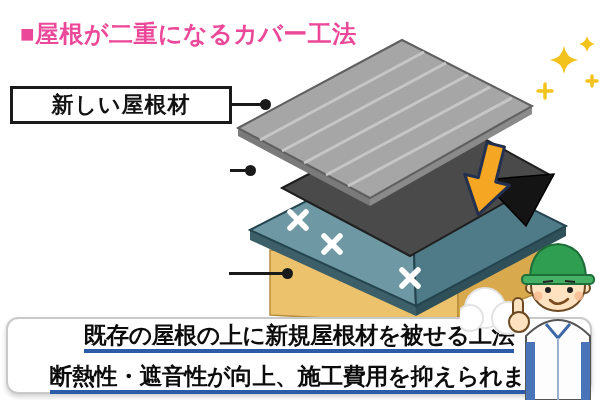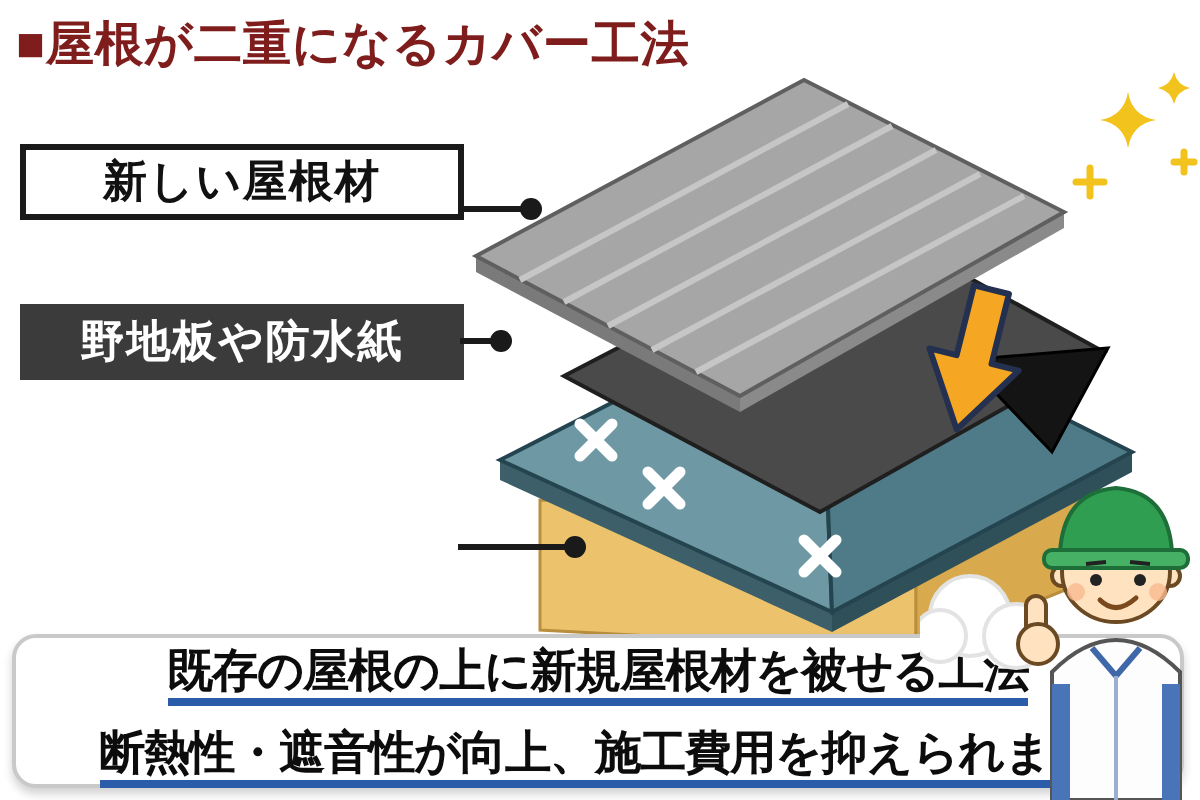--- a/index.html
+++ b/index.html
@@ -1,22 +1,22 @@
 <!DOCTYPE html>
 <html><head>
 <meta charset="utf-8">
 <style>
   html,body{margin:0;padding:0;background:#fff;}
   .stage{
     position:relative;width:600px;height:400px;background:#ffffff;overflow:hidden;
     font-family:"Liberation Sans","DejaVu Sans",sans-serif;
   }
   .title{
-    position:absolute;left:8px;top:6px;margin:0;z-index:2;
-    font-size:24px;font-weight:bold;color:#7f1d1d;letter-spacing:0.5px;
+    position:absolute;left:8px;top:6px;margin:12px;z-index:2;
+    font-size:24px;font-weight:bold;color:#ec4899;letter-spacing:0.5px;
   }
   .diagram{position:absolute;left:220px;top:30px;width:380px;height:300px;z-index:1;}
   .callout{
     position:absolute;left:10px;width:222px;height:38px;box-sizing:border-box;
     border:3px solid #1a1a1a;background:#ffffff;display:flex;align-items:center;justify-content:center;
     font-size:22px;font-weight:bold;color:#111;z-index:2;letter-spacing:1px;
   }
   .callout.dark{background:#3b3b3b;color:#ffffff;border-color:#3b3b3b;}
   .connector{position:absolute;height:3px;background:#1a1a1a;z-index:2;}
   .dot{position:absolute;width:11px;height:11px;border-radius:50%;background:#1a1a1a;z-index:2;}
@@ -81,29 +81,26 @@
       <path d="M367,6 Q368.5,12.5 375,14 Q368.5,15.5 367,22 Q365.5,15.5 359,14 Q365.5,12.5 367,6 Z" fill="#f2c21d"></path>
     </g>
     <g stroke="#f2c21d" stroke-width="3.5" stroke-linecap="round">
       <line x1="325" y1="54" x2="325" y2="68"></line>
         <line x1="318" y1="61" x2="332" y2="61"></line>
       <line x1="372" y1="46" x2="372" y2="56"></line>
         <line x1="367" y1="51" x2="377" y2="51"></line>
     </g>
   </svg>
 
-  <div class="callout" style="top:72px">
+  <div class="callout" style="top:86px">
     <span>新しい屋根材</span>
   </div>
   <div class="connector" style="left:229px;top:103px;width:36px"></div>
   <div class="dot" style="left:260px;top:99px"></div>
 
-  <div class="callout dark" style="top:152px">
-    <span>野地板や防水紙</span>
-  </div>
   <div class="connector" style="left:230px;top:169px;width:20px"></div>
   <div class="dot" style="left:245px;top:165px"></div>
 
   <div class="connector" style="left:229px;top:272px;width:58px"></div>
   <div class="dot" style="left:282px;top:268px"></div>
 
   <div class="banner">
     <div class="line">
       <span>既存の屋根の上に新規屋根材を被せる工法</span>
     </div>

